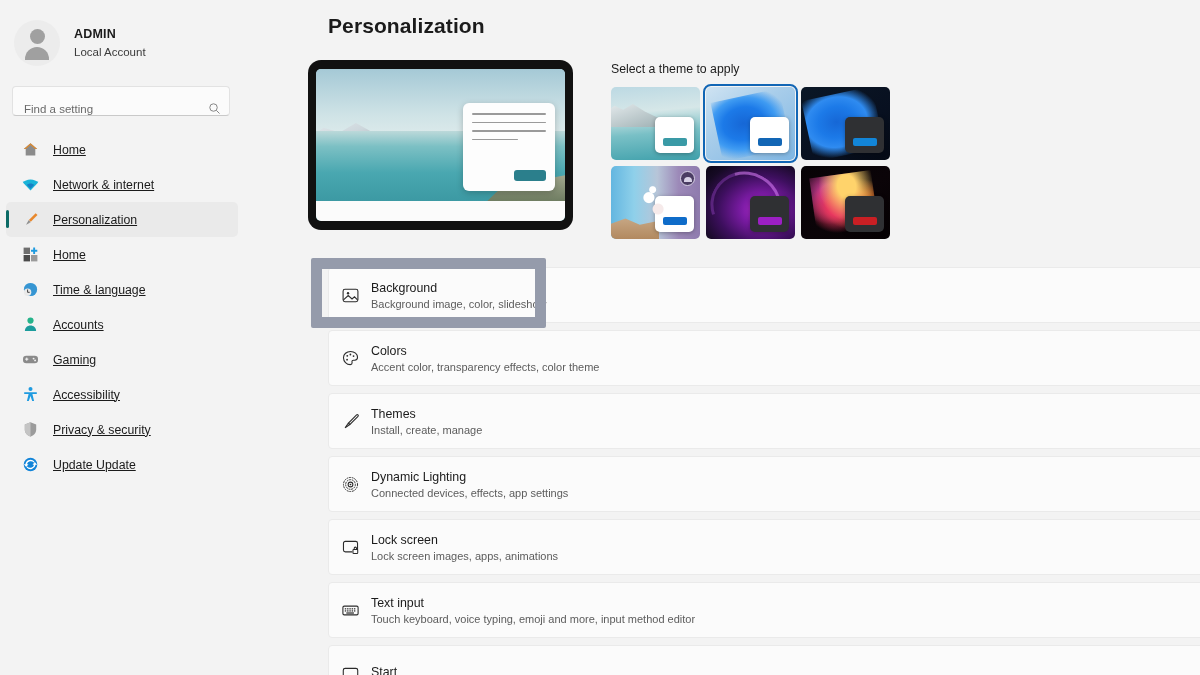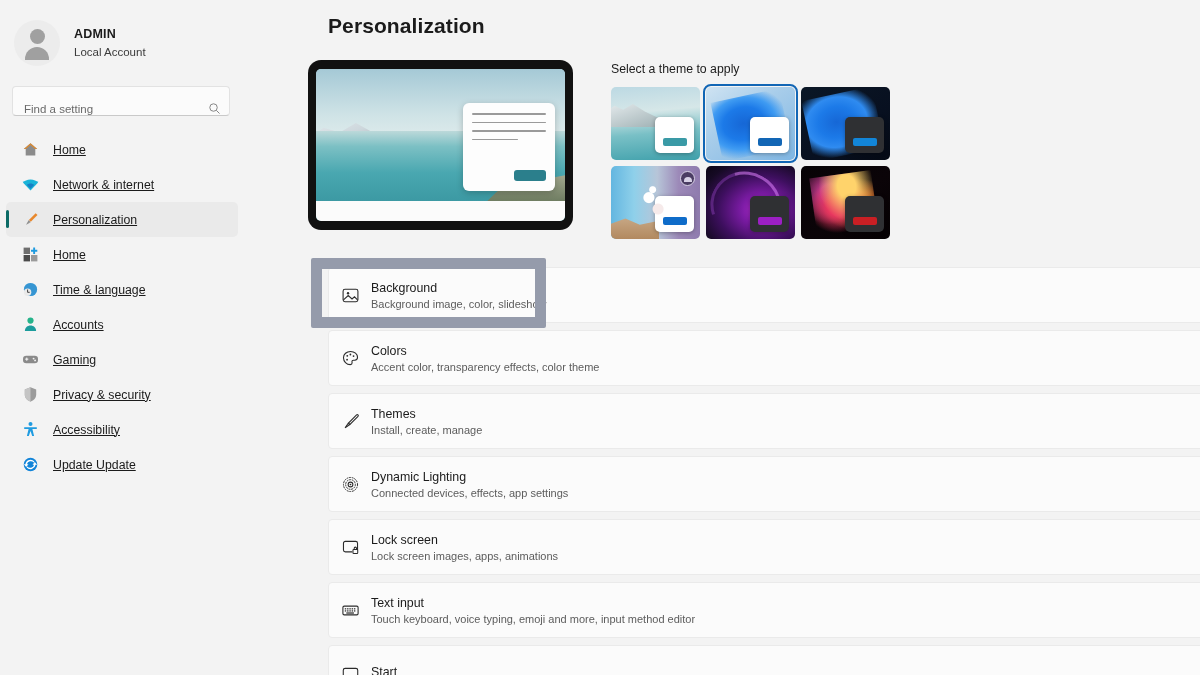--- a/index.html
+++ b/index.html
@@ -331,35 +331,35 @@
             <circle cx="11.6" cy="7.6" r=".95" fill="#f2f2f2"></circle>
             <circle cx="13.1" cy="9.4" r=".95" fill="#f2f2f2"></circle>
           </svg>
         </span>
         <span class="nav-label">Gaming</span>
       </div>
 
       <div class="nav-item">
         <span class="nav-ico">
           <svg viewBox="0 0 17 17" width="17" height="17">
+            <circle cx="8.5" cy="2.9" r="2" fill="#1f9be0"></circle>
+            <path d="M2.2 6.2h12.6v1.8H10.4l1.7 7h-1.9L8.5 10l-1.7 5h-1.9l1.7-7H2.2z" fill="#1f9be0"></path>
+          </svg>
+        </span>
+        <span class="nav-label">Accessibility</span>
+      </div>
+
+      <div class="nav-item">
+        <span class="nav-ico">
+          <svg viewBox="0 0 17 17" width="17" height="17">
             <path d="M8.5 1.3 14.2 3.5v5.1c0 3.4-2.4 6-5.7 7.1-3.3-1.1-5.7-3.7-5.7-7.1V3.5z" fill="#9b9b9b"></path>
             <path d="M8.5 1.3 2.8 3.5v5.1c0 3.4 2.4 6 5.7 7.1z" fill="#c4c4c4"></path>
           </svg>
         </span>
         <span class="nav-label">Privacy &amp; security</span>
-      </div>
-
-      <div class="nav-item">
-        <span class="nav-ico">
-          <svg viewBox="0 0 17 17" width="17" height="17">
-            <circle cx="8.5" cy="2.9" r="2" fill="#1f9be0"></circle>
-            <path d="M2.2 6.2h12.6v1.8H10.4l1.7 7h-1.9L8.5 10l-1.7 5h-1.9l1.7-7H2.2z" fill="#1f9be0"></path>
-          </svg>
-        </span>
-        <span class="nav-label">Accessibility</span>
       </div>
 
       <div class="nav-item">
         <span class="nav-ico">
           <svg viewBox="0 0 17 17" width="17" height="17">
             <circle cx="8.5" cy="8.5" r="6.8" fill="#1284d8"></circle>
             <path d="M11.8 6.6A4 4 0 0 0 4.9 8.2h1.6L4.2 11 1.9 8.2h1.5a5.2 5.2 0 0 1 9-2.6z" fill="#fff"></path>
             <path d="M5.2 10.4a4 4 0 0 0 6.9-1.6h-1.6l2.3-2.8 2.3 2.8h-1.5a5.2 5.2 0 0 1-9 2.6z" fill="#fff"></path>
           </svg>
         </span>

